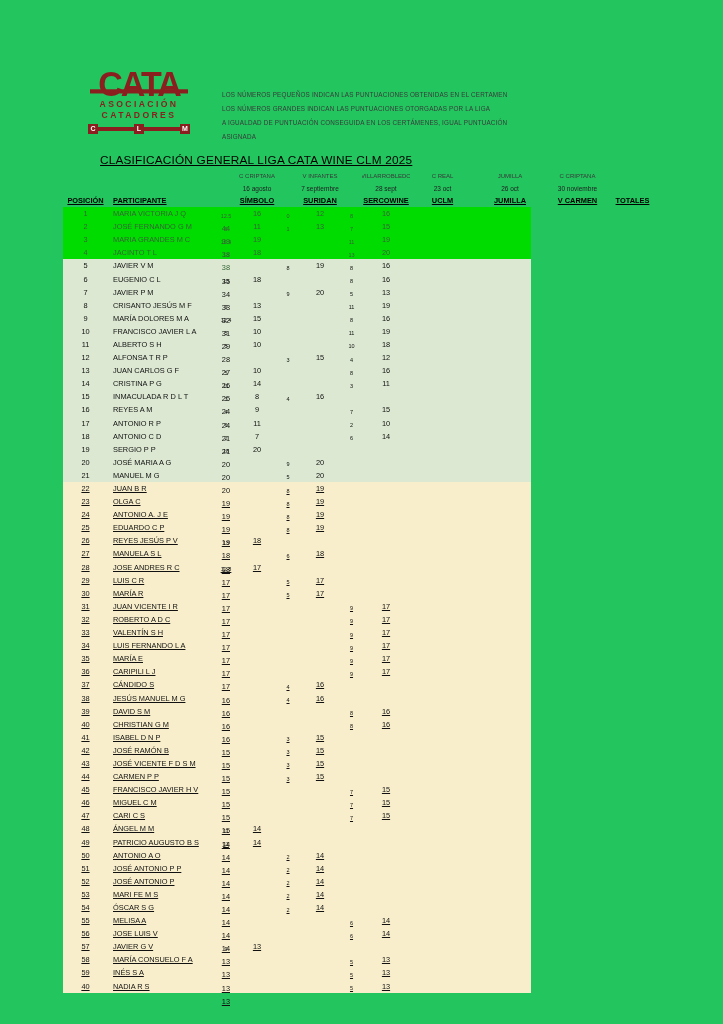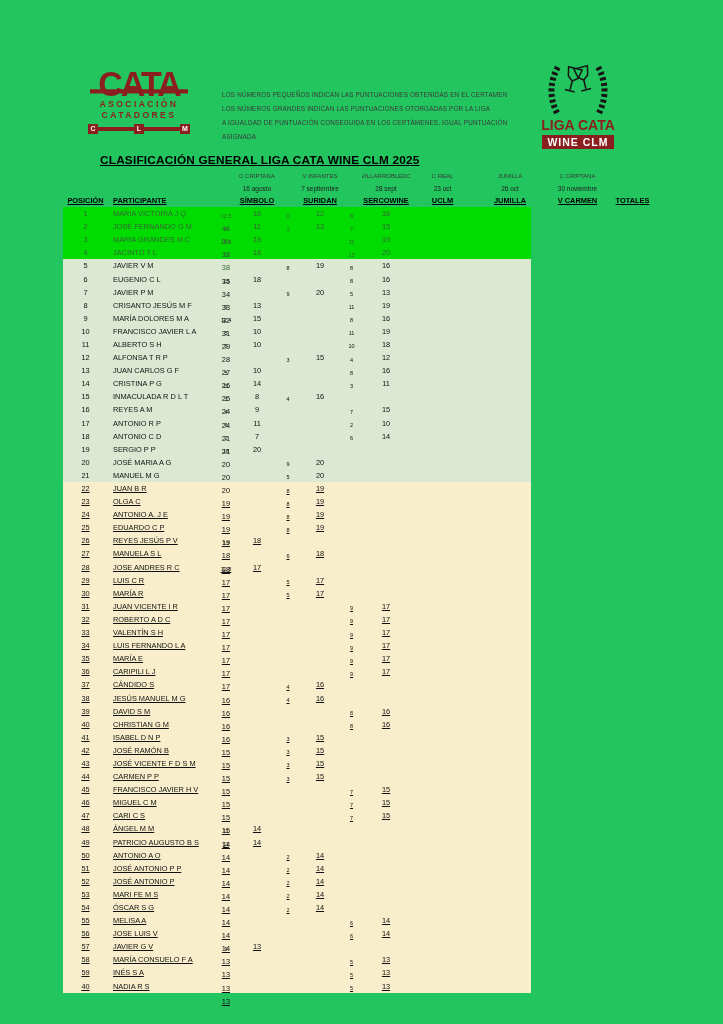--- a/index.html
+++ b/index.html
@@ -21,21 +21,21 @@
   .notes{position:absolute;left:222px;top:88px;width:310px;font-size:6.3px;color:#3a3a3a;line-height:14px;
          letter-spacing:0.2px;}
 
   
   .logo-right{position:absolute;left:538px;top:56px;width:80px;text-align:center;}
   .liga-word{font-size:14px;font-weight:bold;color:var(--brand);letter-spacing:0px;line-height:1;margin-top:-2px;}
   .wine-box{display:inline-block;background:var(--brand);color:#fff;font-size:10.5px;font-weight:bold;
             letter-spacing:1px;padding:1px 5px;margin-top:2px;}
 
   
-  .title{position:absolute;left:100px;top:153px;font-size:11.8px;font-weight:bold;color:#000;
+  .title{position:absolute;left:100px;top:153px;font-size:11.8px;font-weight:normal;color:#000;
          text-decoration:underline;letter-spacing:0.2px;white-space:nowrap;}
 
   
   .table{position:absolute;left:63px;top:170px;width:468px;}
   .grid{display:grid;grid-template-columns:45px 107px 22px 40px 22px 42px 21px 48px 65px 70px 65px 45px;}
   .grid>div{display:flex;align-items:center;justify-content:center;overflow:hidden;white-space:nowrap;}
   .hd-row>div{height:12px;font-size:6px;color:#3a3a3a;}
   .hdate-row>div{height:12px;font-size:6.5px;color:#222;}
   .hname-row>div{height:13px;font-size:7.4px;font-weight:bold;color:#000;}
   .u{text-decoration:underline;}
@@ -70,42 +70,20 @@
       <span class="clm-box">M</span>
     </div>
   </div>
 
   <div class="notes">
     <div>LOS NÚMEROS PEQUEÑOS INDICAN LAS PUNTUACIONES OBTENIDAS EN EL CERTAMEN</div>
     <div>LOS NÚMEROS GRANDES INDICAN LAS PUNTUACIONES OTORGADAS POR LA LIGA</div>
     <div>A IGUALDAD DE PUNTUACIÓN CONSEGUIDA EN LOS CERTÁMENES, IGUAL PUNTUACIÓN ASIGNADA</div>
   </div>
 
-  <div class="logo-right">
-    <svg width="72" height="60" viewBox="0 0 72 60">
-      <g fill="none" stroke="#161616">
-        <path d="M15,57 Q3,33 17,9" stroke-width="6" stroke-dasharray="3 2.6"></path>
-        <path d="M57,57 Q69,33 55,9" stroke-width="6" stroke-dasharray="3 2.6"></path>
-      </g>
-      <g stroke="#161616" stroke-width="1.5" fill="none">
-        <g transform="translate(23,12) rotate(14 7 14)">
-          <path d="M0,0 L14,0 L12,9 L7,13 L2,9 Z"></path>
-            <path d="M7,13 L7,22"></path>
-            <path d="M2,23 L12,23"></path>
-        </g>
-        <g transform="translate(35,11) rotate(-14 7 14)">
-          <path d="M0,0 L14,0 L12,9 L7,13 L2,9 Z"></path>
-            <path d="M7,13 L7,22"></path>
-            <path d="M2,23 L12,23"></path>
-        </g>
-      </g>
-    </svg>
-    <div class="liga-word">LIGA CATA</div>
-    <div class="wine-box">WINE CLM</div>
-  </div>
 
   <div class="title">CLASIFICACIÓN GENERAL LIGA CATA WINE CLM 2025</div>
 
   <div class="table">
     <div class="grid hd-row">
         <div></div>
         <div></div>
         <div></div>
         <div>C CRIPTANA</div>
         <div></div>

